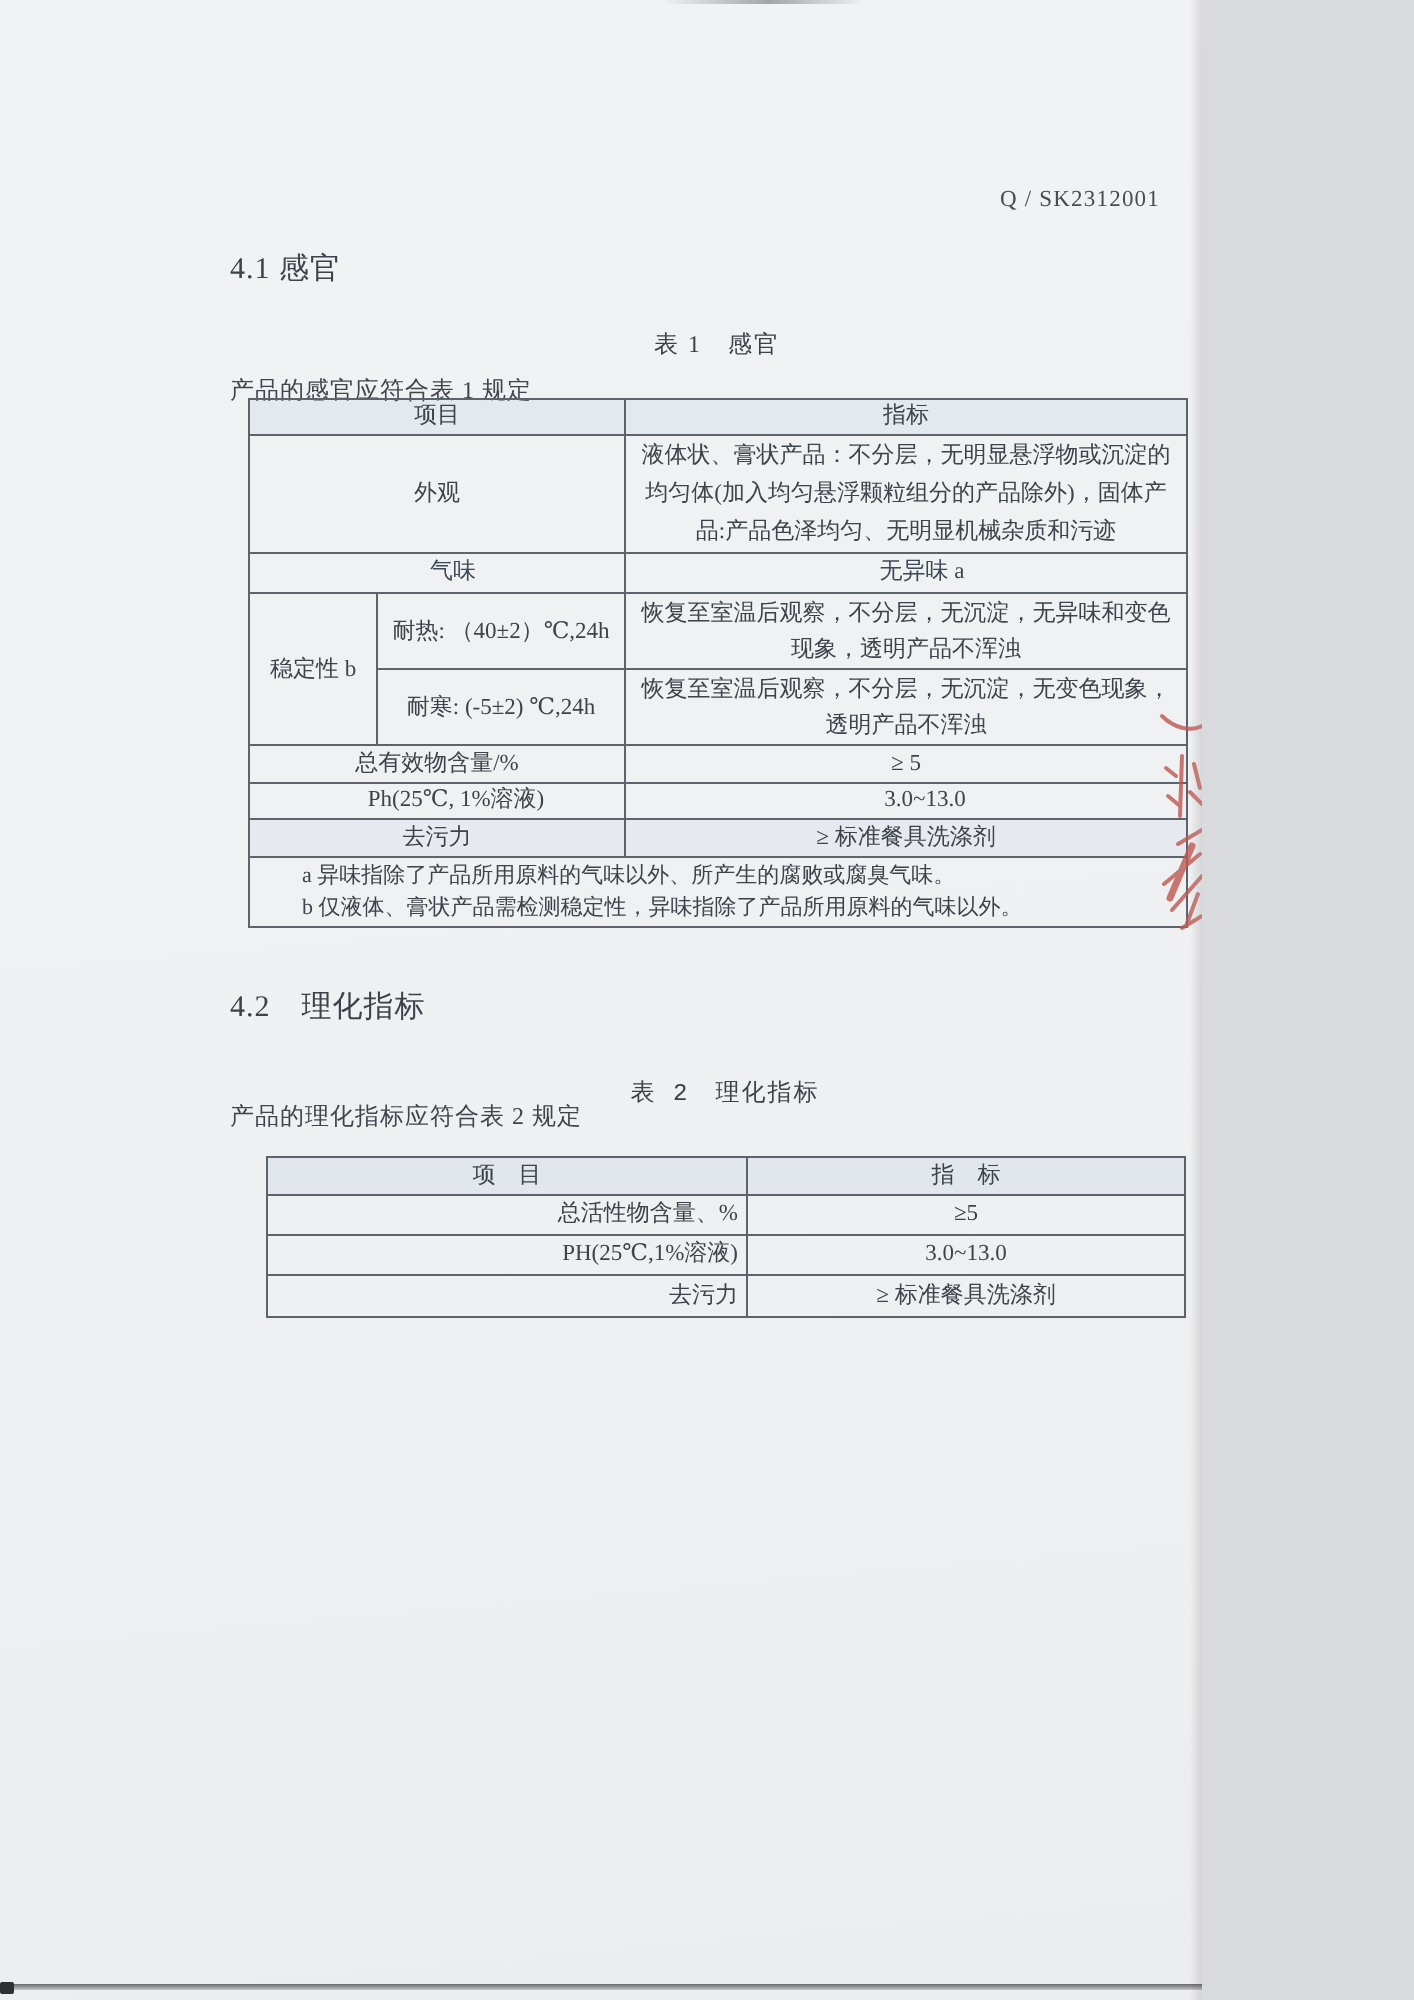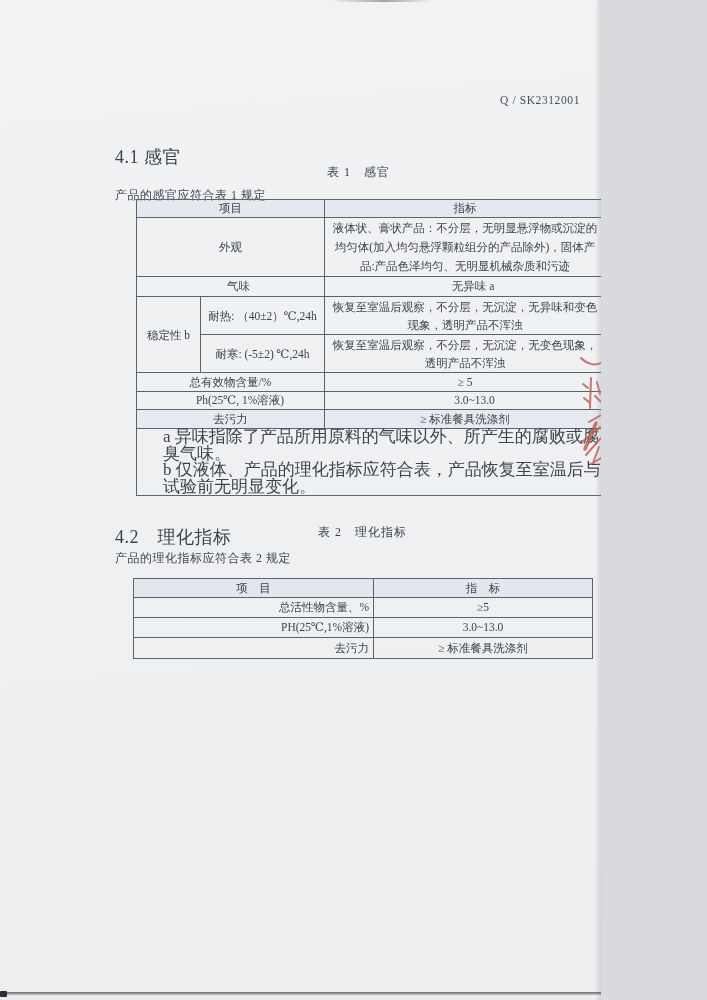--- a/index.html
+++ b/index.html
@@ -12,40 +12,40 @@
   .scan-top-edge{position:absolute;left:0;top:0;width:100%;height:2px;
     background:linear-gradient(90deg,transparent 55%,rgba(70,70,70,.45) 64%,transparent 72%);}
   .scan-bottom-edge{position:absolute;left:0;top:992px;width:100%;height:3px;
     background:linear-gradient(180deg,rgba(60,62,64,.75),rgba(120,122,124,.35));}
   .scan-bottom-blob{position:absolute;left:0;top:991px;width:7px;height:6px;background:#2e3033;border-radius:1px;}
   .scan-right-edge{position:absolute;right:0;top:0;width:6px;height:100%;
     background:linear-gradient(270deg,rgba(160,150,150,.30),transparent);}
 
   .doc-code{position:absolute;left:500px;top:94px;font-size:11.5px;letter-spacing:.6px;color:#484d55;}
 
-  .h-sec{position:absolute;font-size:18px;color:#3c424a;letter-spacing:.5px;margin-top:20px;}
+  .h-sec{position:absolute;font-size:15px;color:#3c424a;letter-spacing:.5px;}
   .p-intro{position:absolute;font-size:12px;color:#40454d;letter-spacing:.5px;margin-top:43px;}
   .t-caption{position:absolute;text-align:center;font-size:12px;color:#3c424a;letter-spacing:1px;}
 
   table.scan{position:absolute;border-collapse:collapse;table-layout:fixed;
     font-size:11.5px;color:#3e434b;}
   table.scan td,table.scan th{border:1px solid #5d636b;padding:0 4px;
     text-align:center;vertical-align:middle;font-weight:normal;line-height:17px;}
   table.scan{border:1.5px solid #4e545b;}
-  .t1{left:136px;top:199px;width:469px;border-radius:29px;}
+  .t1{left:124px;top:199px;width:469px;border-radius:29px;}
   .t2{left:133px;top:578px;width:459px;}
   tr.hdr td{height:17px;background:rgba(140,170,205,.10);}
   tr.r-appearance td{height:58px;line-height:19px;}
   tr.r-odor td{height:19px;color:#3d4a55;padding-left:20px;}
   tr.r-heat td{height:37px;line-height:18px;}
   tr.r-cold td{height:37px;line-height:18px;}
   tr.r-active td{height:18px;}
   tr.r-ph td{height:17px;padding-left:23px;}
   tr.r-det td{height:18px;background:rgba(135,155,205,.08);}
-  tr.r-notes td{height:34px;text-align:left;padding-left:26px;line-height:16.5px;font-size:17px;}
+  tr.r-notes td{height:34px;text-align:left;padding-left:26px;line-height:16.5px;font-size:11px;}
   .t2 tr td{height:19px;}
   .t2 tr.hdr td{height:18px;background:rgba(140,170,205,.12);}
   .t2 td.c-item{text-align:right;padding-left:8px;}
   .t2 tr.r2-det td{border-top-color:#8fb2d4;height:20px;}
 
   .red-marks{position:absolute;right:0;top:352px;width:32px;height:120px;}
   .red-number{position:absolute;left:684px;top:495px;font-size:11px;color:#c25555;
     font-family:Liberation Mono, monospace;letter-spacing:1px;}
   .red-underline{position:absolute;left:683px;top:509px;width:24px;height:3px;
     background:#c66; border-radius:2px; transform:rotate(-4deg); opacity:.8;}
@@ -99,29 +99,29 @@
       <td colspan="2">Ph(25℃, 1%溶液)</td>
       <td>3.0~13.0</td>
     </tr>
     <tr class="r-det">
       <td colspan="2">去污力</td>
       <td>≥ 标准餐具洗涤剂</td>
     </tr>
     <tr class="r-notes">
       <td colspan="3">
         <div>a  异味指除了产品所用原料的气味以外、所产生的腐败或腐臭气味。</div>
-        <div>b  仅液体、产品的理化指标应符合表，产品恢复至室温后与试验前无明显变化。</div>
+        <div>b  仅液体、膏状产品需检测稳定性，异味指除了产品所用原料的气味以外。</div>
       </td>
     </tr>
   </tbody>
     </table>
 
-  <div class="h-sec" style="left:115px;top:505px;">4.2　理化指标</div>
+  <div class="h-sec" style="left:115px;top:494px;">4.2　理化指标</div>
   <div class="p-intro" style="left:115px;top:507px;">产品的理化指标应符合表 2 规定</div>
-  <div class="t-caption" style="left:133px;top:524px;width:459px;">表 2　理化指标</div>
+  <div class="t-caption" style="left:133px;top:538px;width:459px;font-family:Liberation Mono, monospace;">表 2　理化指标</div>
 
   <table class="scan t2">
     <colgroup>
         <col style="width:240px">
         <col style="width:219px">
       </colgroup>
     <tbody>
         <tr class="hdr">
       <td>项　目</td>
       <td>指　标</td>

